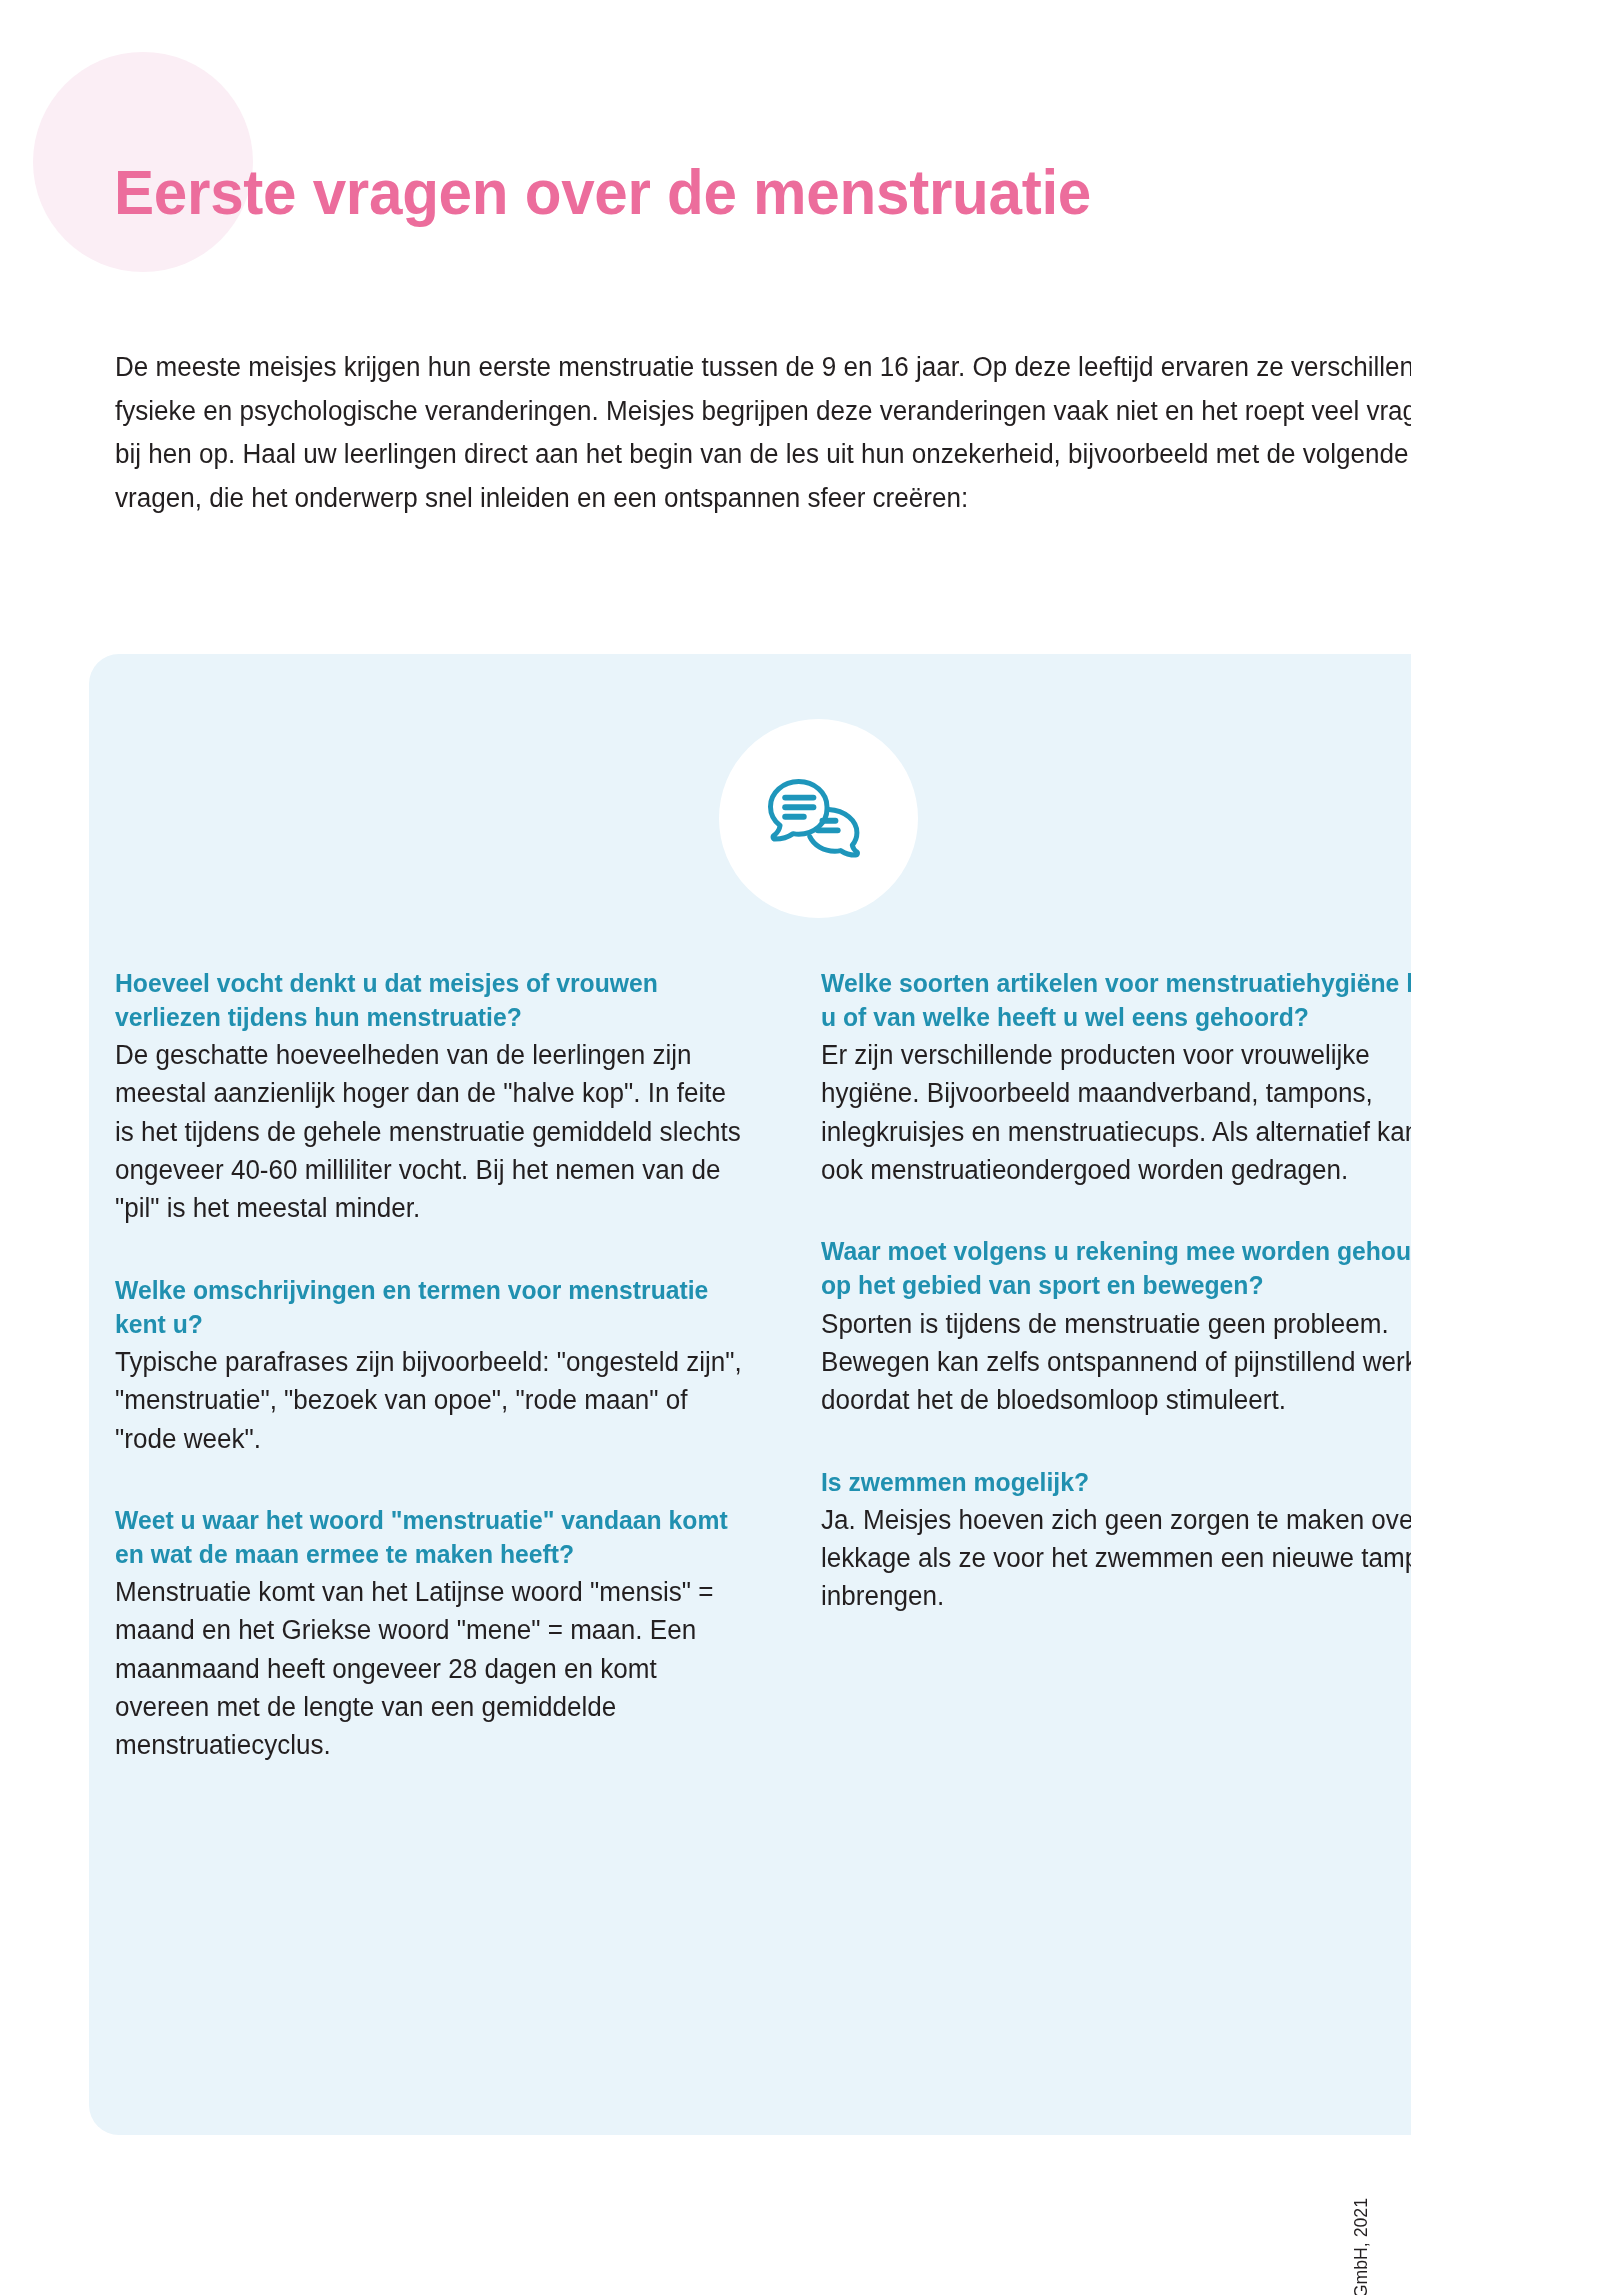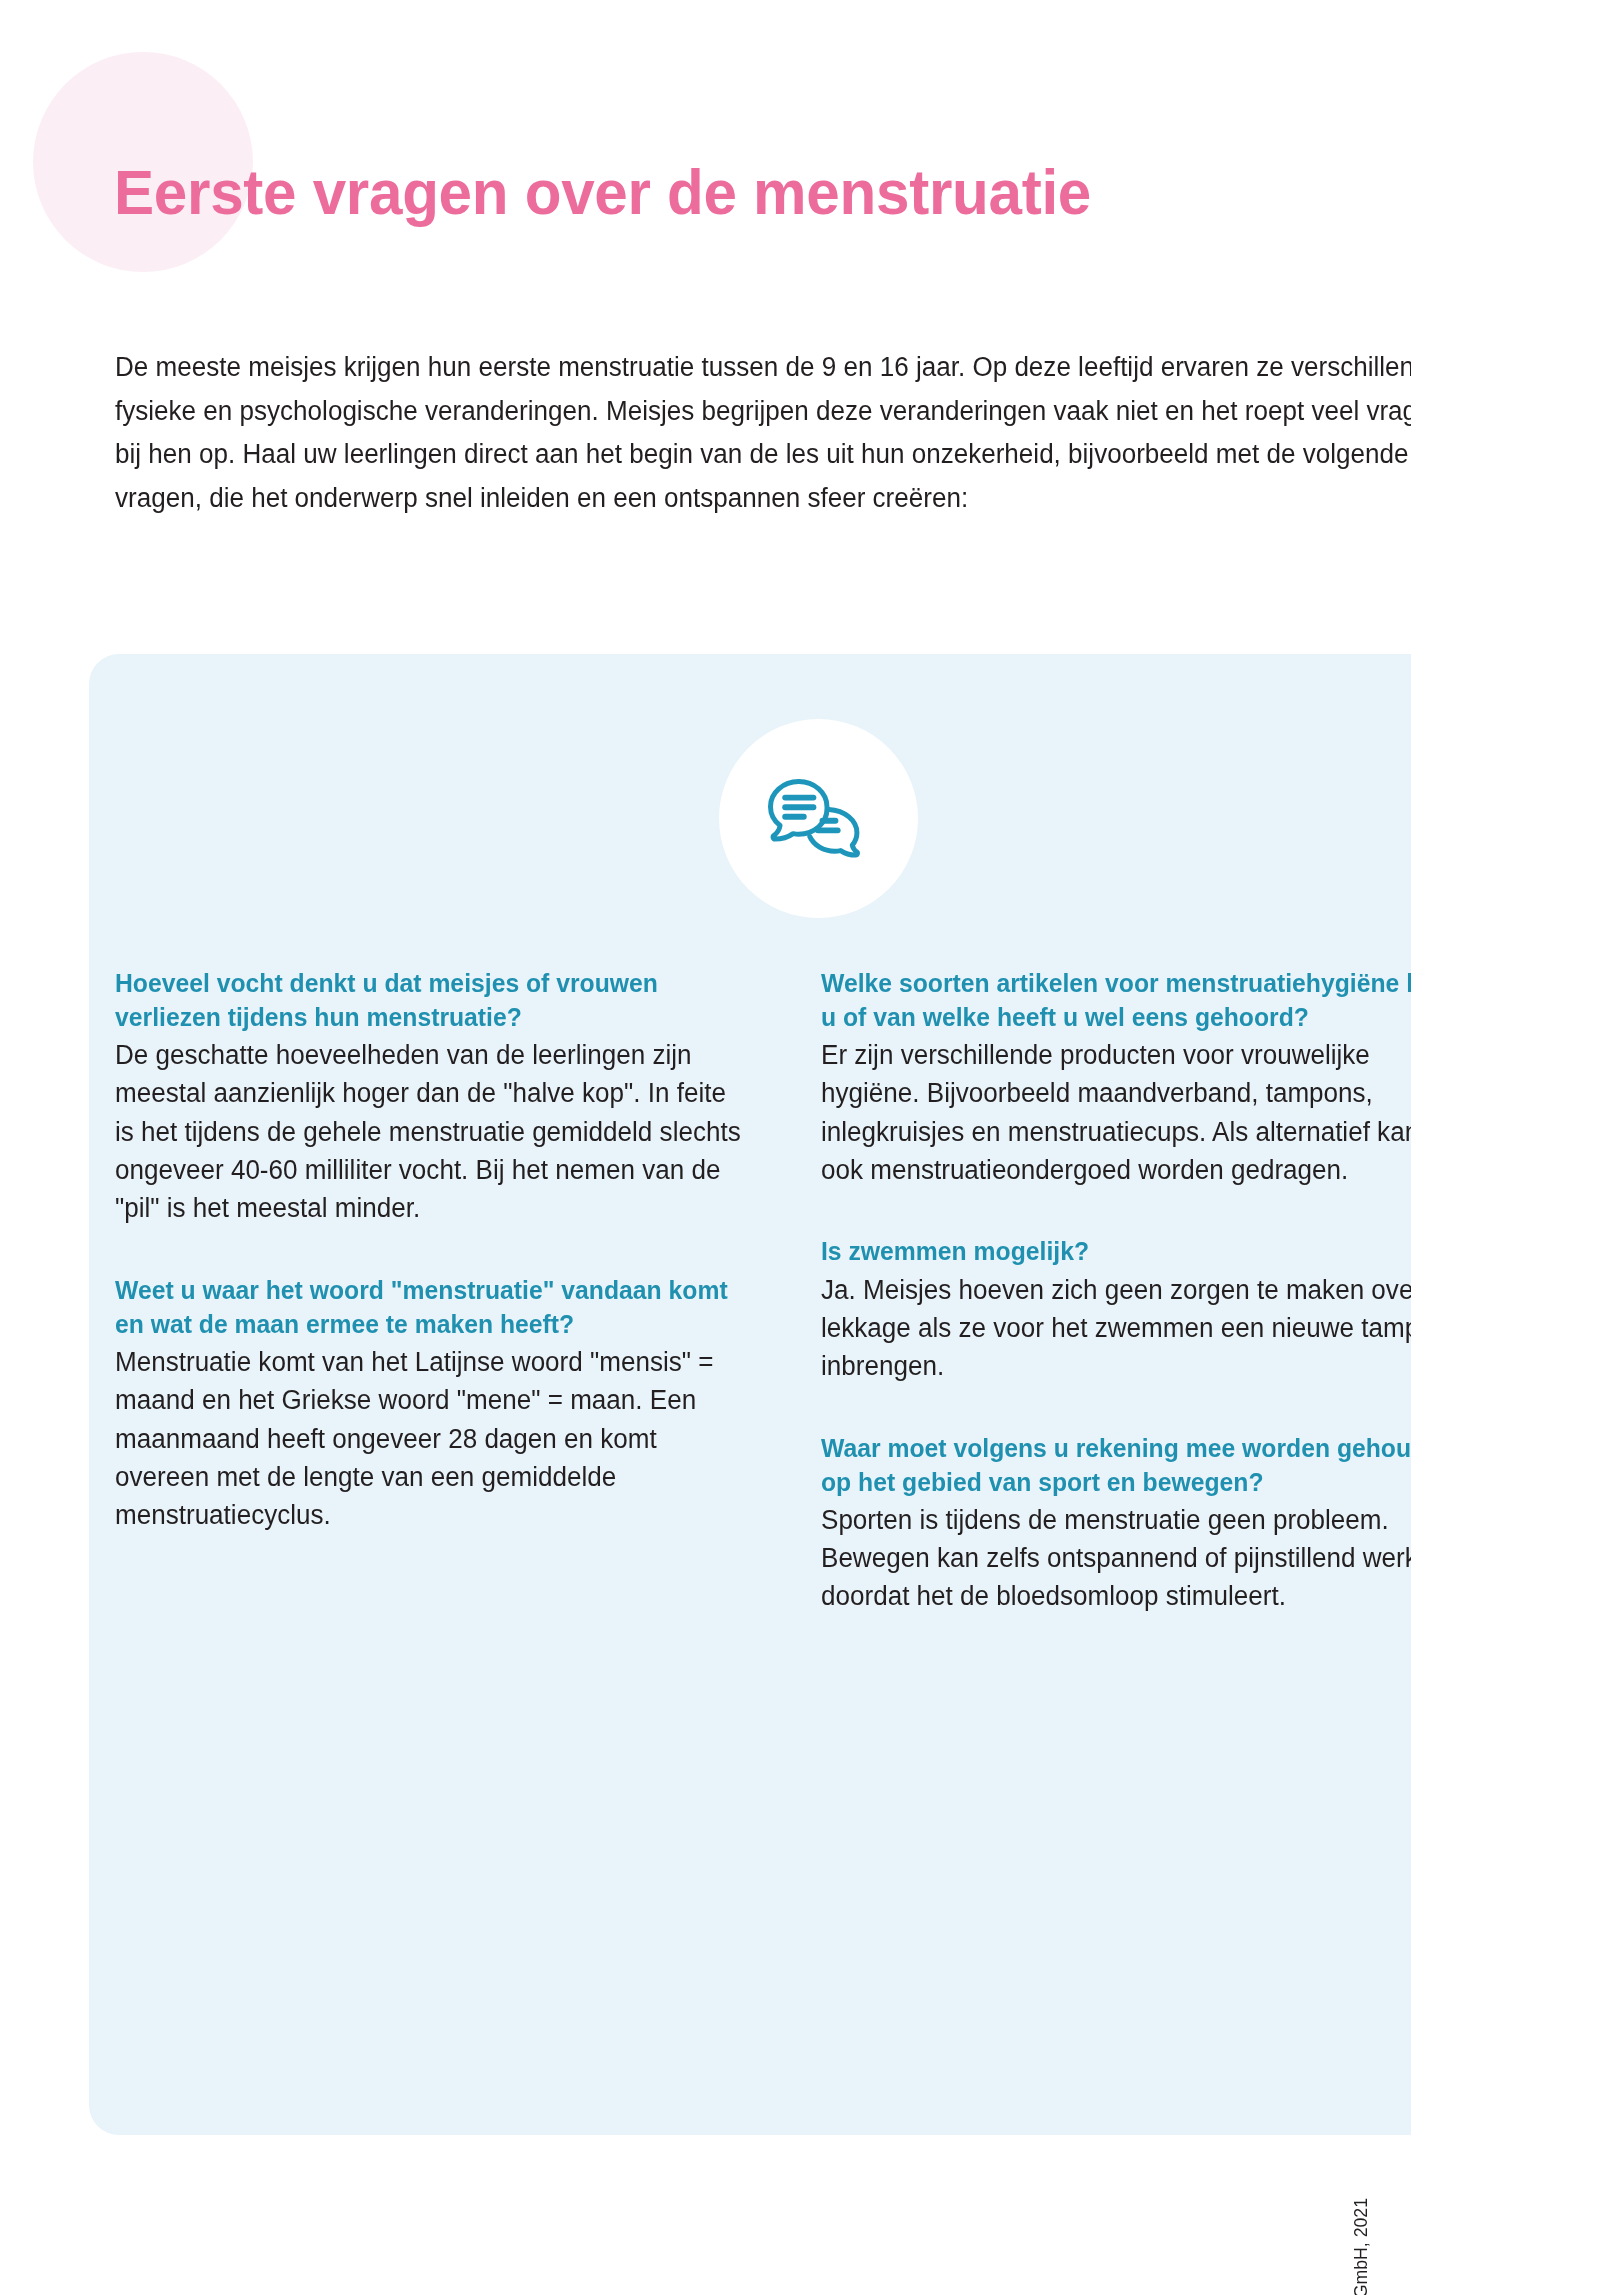--- a/index.html
+++ b/index.html
@@ -194,43 +194,47 @@
 
   <div class="columns">
 
     <div class="col">
 
       <div class="qa-block">
         <div class="qa-question">Hoeveel vocht denkt u dat meisjes of vrouwen verliezen tijdens hun menstruatie?</div>
         <div class="qa-answer">De geschatte hoeveelheden van de leerlingen zijn meestal aanzienlijk hoger dan de "halve kop". In feite is het tijdens de gehele menstruatie gemiddeld slechts ongeveer 40-60 milliliter vocht. Bij het nemen van de "pil" is het meestal minder.</div>
       </div>
 
+      <div class="qa-block">
+        <div class="qa-question">Welke omschrijvingen en termen voor menstruatie kent u?</div>
+        <div class="qa-answer">Typische parafrases zijn bijvoorbeeld: "ongesteld zijn", "menstruatie", "bezoek van opoe", "rode maan" of "rode week".</div>
+      </div>
 
       <div class="qa-block">
         <div class="qa-question">Weet u waar het woord "menstruatie" vandaan komt en wat de maan ermee te maken heeft?</div>
         <div class="qa-answer">Menstruatie komt van het Latijnse woord "mensis" = maand en het Griekse woord "mene" = maan. Een maanmaand heeft ongeveer 28 dagen en komt overeen met de lengte van een gemiddelde menstruatiecyclus.</div>
       </div>
 
     </div>
 
     <div class="col">
 
       <div class="qa-block">
         <div class="qa-question">Welke soorten artikelen voor menstruatiehygiëne kent u of van welke heeft u wel eens gehoord?</div>
         <div class="qa-answer">Er zijn verschillende producten voor vrouwelijke hygiëne. Bijvoorbeeld maandverband, tampons, inlegkruisjes en menstruatiecups. Als alternatief kan ook menstruatieondergoed worden gedragen.</div>
       </div>
 
       <div class="qa-block">
+        <div class="qa-question">Waar moet volgens u rekening mee worden gehouden op het gebied van sport en bewegen?</div>
+        <div class="qa-answer">Sporten is tijdens de menstruatie geen probleem.  Bewegen kan zelfs ontspannend of pijnstillend werken doordat het de bloedsomloop stimuleert.</div>
+      </div>
+
+      <div class="qa-block">
         <div class="qa-question">Is zwemmen mogelijk?</div>
         <div class="qa-answer">Ja. Meisjes hoeven zich geen zorgen te maken over lekkage als ze voor het zwemmen een nieuwe tampon inbrengen.</div>
-      </div>
-
-      <div class="qa-block">
-        <div class="qa-question">Waar moet volgens u rekening mee worden gehouden op het gebied van sport en bewegen?</div>
-        <div class="qa-answer">Sporten is tijdens de menstruatie geen probleem.  Bewegen kan zelfs ontspannend of pijnstillend werken doordat het de bloedsomloop stimuleert.</div>
       </div>
 
     </div>
 
   </div>
 
   <div class="copyright-wrap">
     <span class="copyright-inner">© Johnson &amp; Johnson GmbH, 2021</span>
   </div>
 

